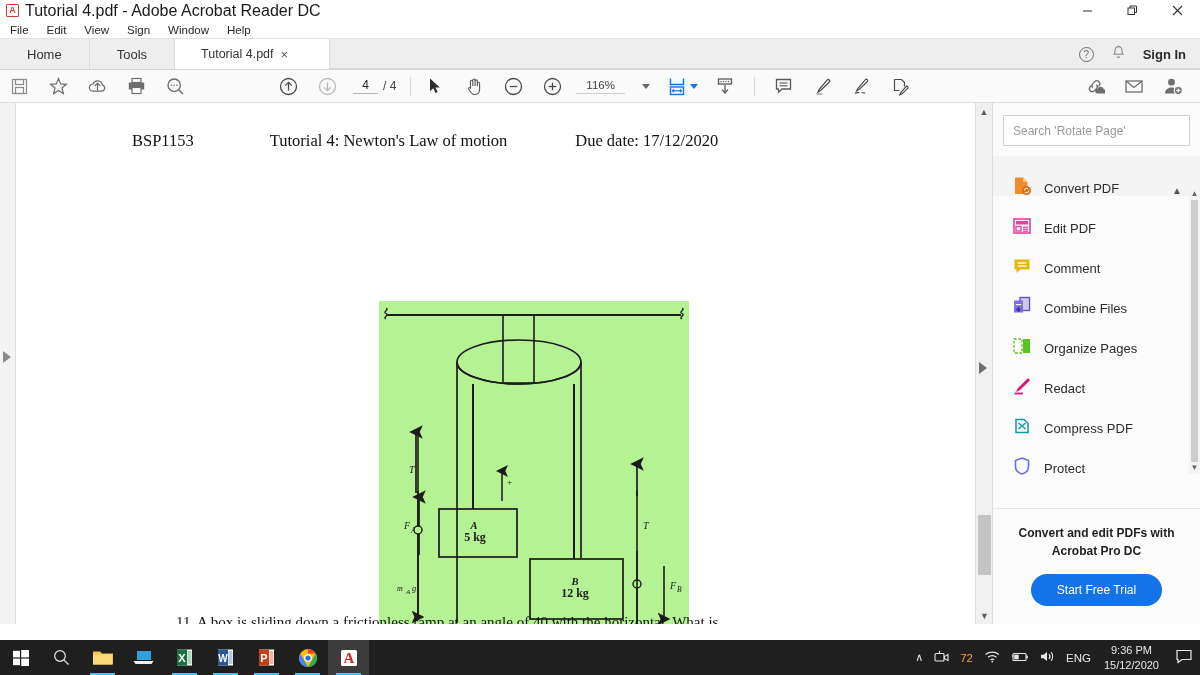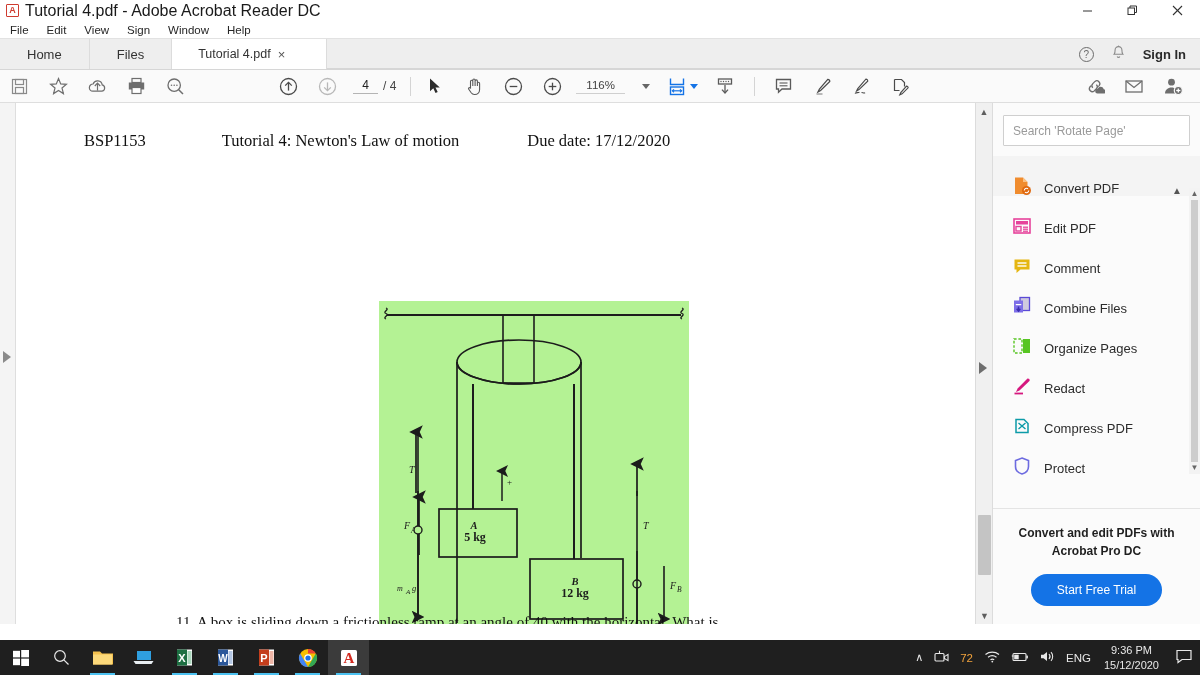--- a/index.html
+++ b/index.html
@@ -105,21 +105,21 @@
   .docarea {
     flex: 1; background: #fff; position: relative; overflow: hidden;
   }
   .page {
     position: relative; width: 100%; height: 100%; background: #fff;
   }
   .doc-header {
     display: flex; padding: 28px 0 0 0; font-family: "Liberation Serif", serif;
     font-size: 16.5px; color: #111;
   }
-  .dh-code { margin-left: 68px; }
+  .dh-code { margin-left: 116px; }
   .dh-title { margin-left: 76px; }
   .dh-due { margin-left: 68px; }
   .doc-footer {
     position: absolute; bottom: -4px; left: 160px;
     font-family: "Liberation Serif", serif; font-size: 15px; color: #111;
     white-space: nowrap; overflow: hidden; height: 14px;
   }
 
   
   .figwrap { position: absolute; left: 363px; top: 198px; }
@@ -246,21 +246,21 @@
     <span>File</span>
     <span>Edit</span>
     <span>View</span>
     <span>Sign</span>
     <span>Window</span>
     <span>Help</span>
   </div>
 
   <div class="tabbar">
     <div class="tab-home">Home</div>
-    <div class="tab-tools">Files</div>
+    <div class="tab-tools">Tools</div>
     <div class="tab-doc">
       <span>Tutorial 4.pdf</span>
       <span class="tab-close">×</span>
     </div>
     <div class="tabbar-rest"></div>
     <div class="tab-right">
       <div class="ico-circle">?</div>
       <span>
         <svg width="15" height="16" viewBox="0 0 15 16">
           <path d="M7.5 1.6c-2 0-3.4 1.5-3.4 3.4 0 3.2-1 4.3-1 4.3h8.8s-1-1.1-1-4.3c0-1.9-1.4-3.4-3.4-3.4z" fill="none" stroke="#8a8a8a" stroke-width="1.1"></path>

